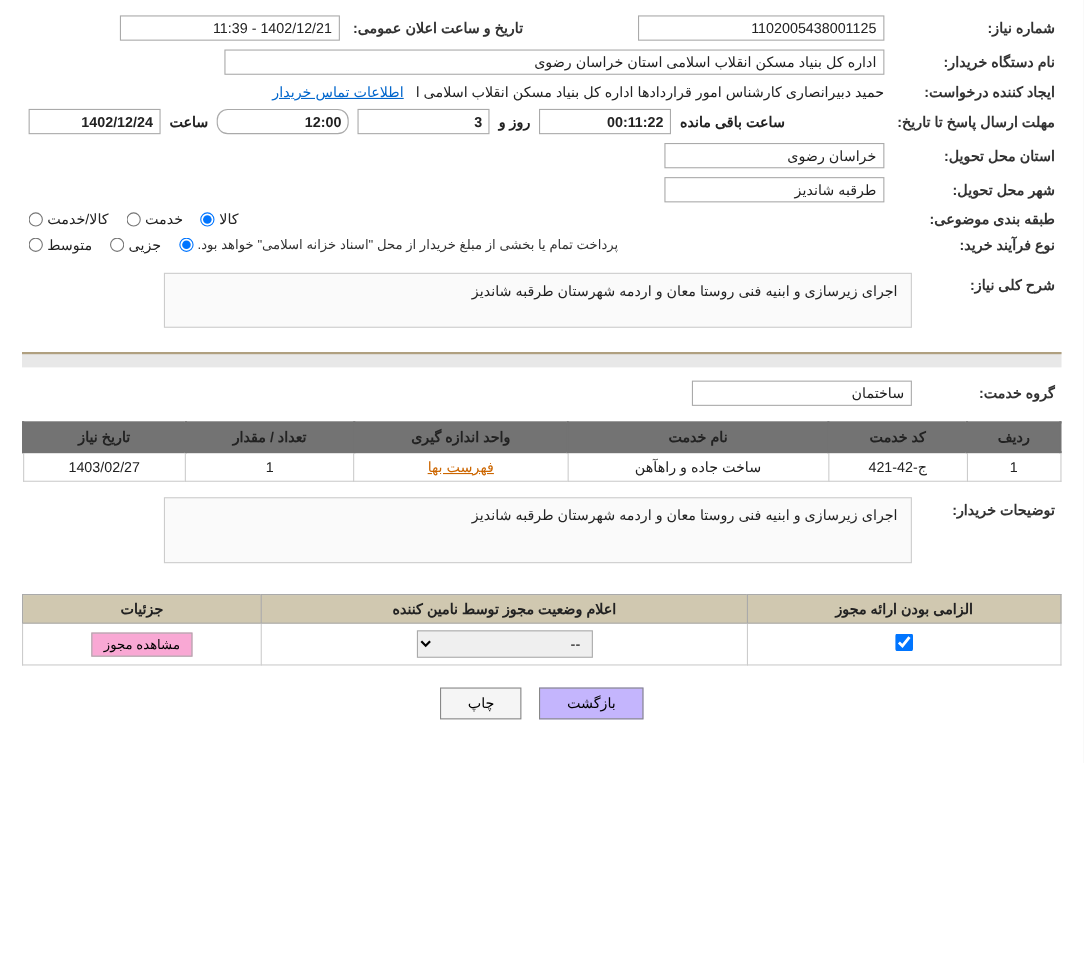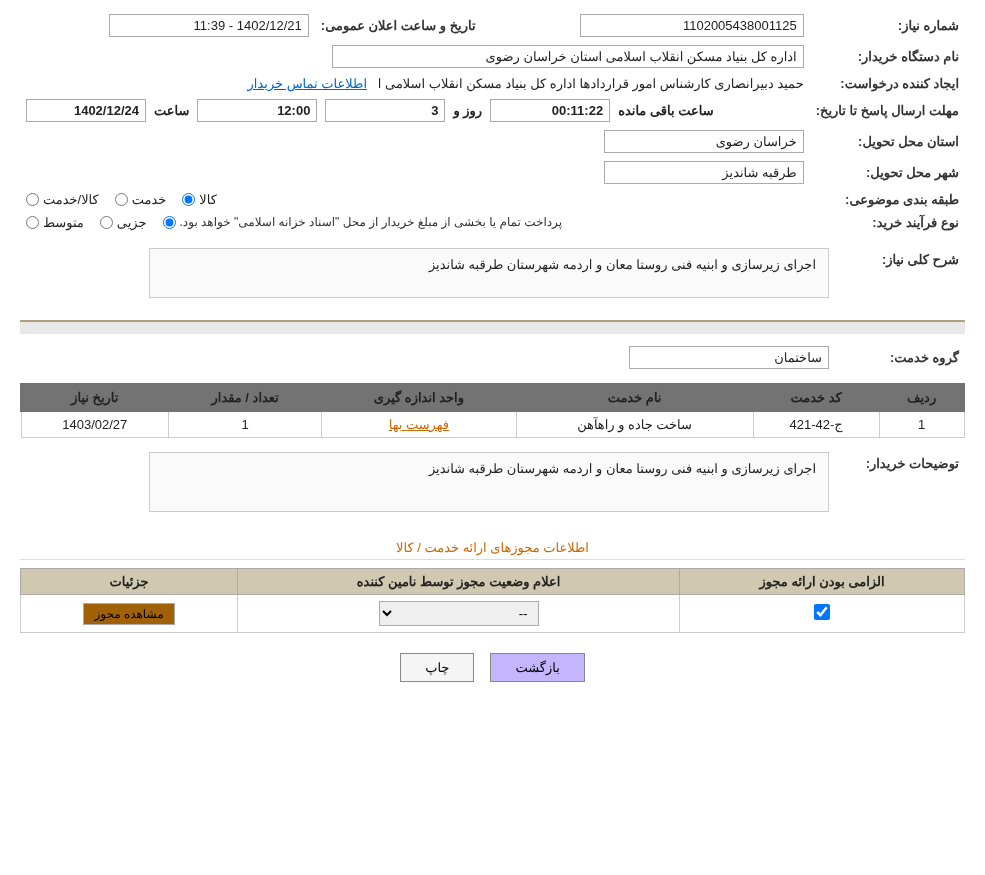--- a/index.html
+++ b/index.html
@@ -176,21 +176,21 @@
       text-align: right;
       direction: rtl;
     }
     .checkbox-cell input[type="checkbox"] {
       width: 16px;
       height: 16px;
     }
     .view-btn {
       border: 1px solid #aaa;
       padding: 3px 10px;
-      background: #a16207;
+      background: #f9a8d4;
       cursor: pointer;
       font-size: 12px;
     }
   </style>
 </head>
 <body>
 
 <div class="page-wrapper">
 
 
@@ -204,38 +204,38 @@
           <div class="input-box input-medium" style="width:224px;">1102005438001125</div>
         </td>
         <td class="label-cell" style="width:160px;">تاریخ و ساعت اعلان عمومی:</td>
         <td class="value-cell">
           <div class="input-box" style="width:200px;">1402/12/21 - 11:39</div>
         </td>
       </tr>
       <tr>
         <td class="label-cell">نام دستگاه خریدار:</td>
         <td class="value-cell" colspan="3">
-          <div class="input-box" style="width:472px;">اداره کل بنیاد مسکن انقلاب اسلامی استان خراسان رضوی</div>
+          <div class="input-box" style="width:600px;">اداره کل بنیاد مسکن انقلاب اسلامی استان خراسان رضوی</div>
         </td>
       </tr>
       <tr>
         <td class="label-cell">ایجاد کننده درخواست:</td>
         <td class="value-cell" colspan="3">
           <span>حمید دبیرانصاری کارشناس امور قراردادها اداره کل بنیاد مسکن انقلاب اسلامی ا</span>
           &nbsp;
           <span class="blue-link">اطلاعات تماس خریدار</span>
         </td>
       </tr>
       <tr>
         <td class="label-cell">مهلت ارسال پاسخ تا تاریخ:</td>
         <td class="value-cell" colspan="3">
           <div class="inline-row" style="flex-direction:row-reverse; gap:8px;font-weight:bold;">
             <div class="input-box input-small">1402/12/24</div>
             <span style="white-space:nowrap;">ساعت</span>
-            <div class="input-box" style="width:80px;">12:00</div>
+            <div class="input-box" style="width:80px;border-radius:10px;">12:00</div>
             <div class="input-box" style="width:50px;">3</div>
             <span>روز و</span>
             <div class="input-box" style="width:90px;">00:11:22</div>
             <span>ساعت باقی مانده</span>
           </div>
         </td>
       </tr>
       <tr>
         <td class="label-cell">استان محل تحویل:</td>
         <td class="value-cell" colspan="3">
@@ -347,21 +347,20 @@
         <td>
           <div class="section-block" style="min-height:60px; width:680px;">
             <div style="text-align:right; direction:rtl;">اجرای زیرسازی و ابنیه فنی روستا معان و اردمه شهرستان طرقبه شاندیز</div>
           </div>
         </td>
       </tr>
     </tbody>
       </table>
 
     <div class="permissions-section">
-      <div class="permissions-header">اطلاعات مجوزهای ارائه خدمت / کالا</div>
       <table class="perm-table">
         <thead>
           <tr>
             <th>الزامی بودن ارائه مجوز</th>
             <th>اعلام وضعیت مجوز توسط نامین کننده</th>
             <th>جزئیات</th>
           </tr>
         </thead>
         <tbody id="perm-tbody">
         <tr>

